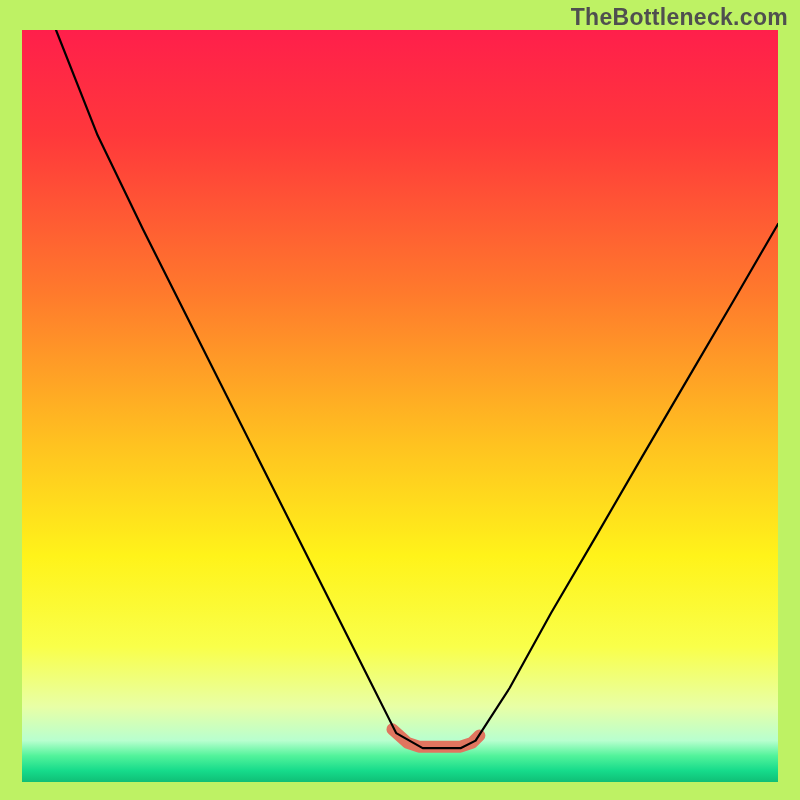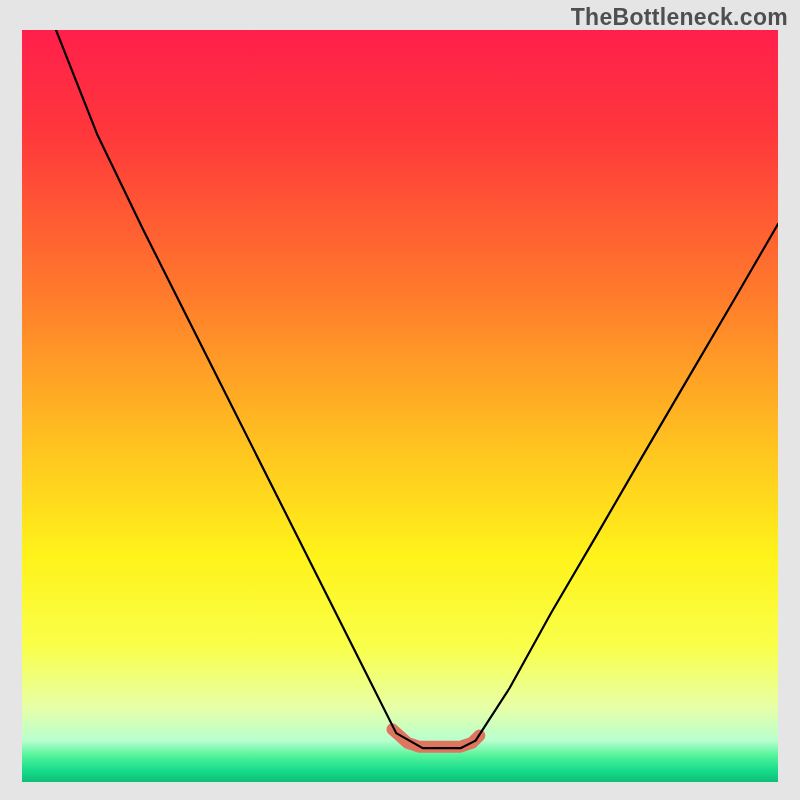--- a/index.html
+++ b/index.html
@@ -9,21 +9,21 @@
     height: 800px;
     background: #000000;
     overflow: hidden;
   }
   .frame {
     position: absolute;
     left: 0;
     top: 0;
     width: 800px;
     height: 800px;
-    background: #e5e5e5;
+    background: #bef264;
   }
   .watermark {
     position: absolute;
     top: 4px;
     right: 12px;
     color: #4f4f4f;
     font-family: Arial, Helvetica, sans-serif;
     font-size: 23px;
     font-weight: 600;
     letter-spacing: 0.3px;

